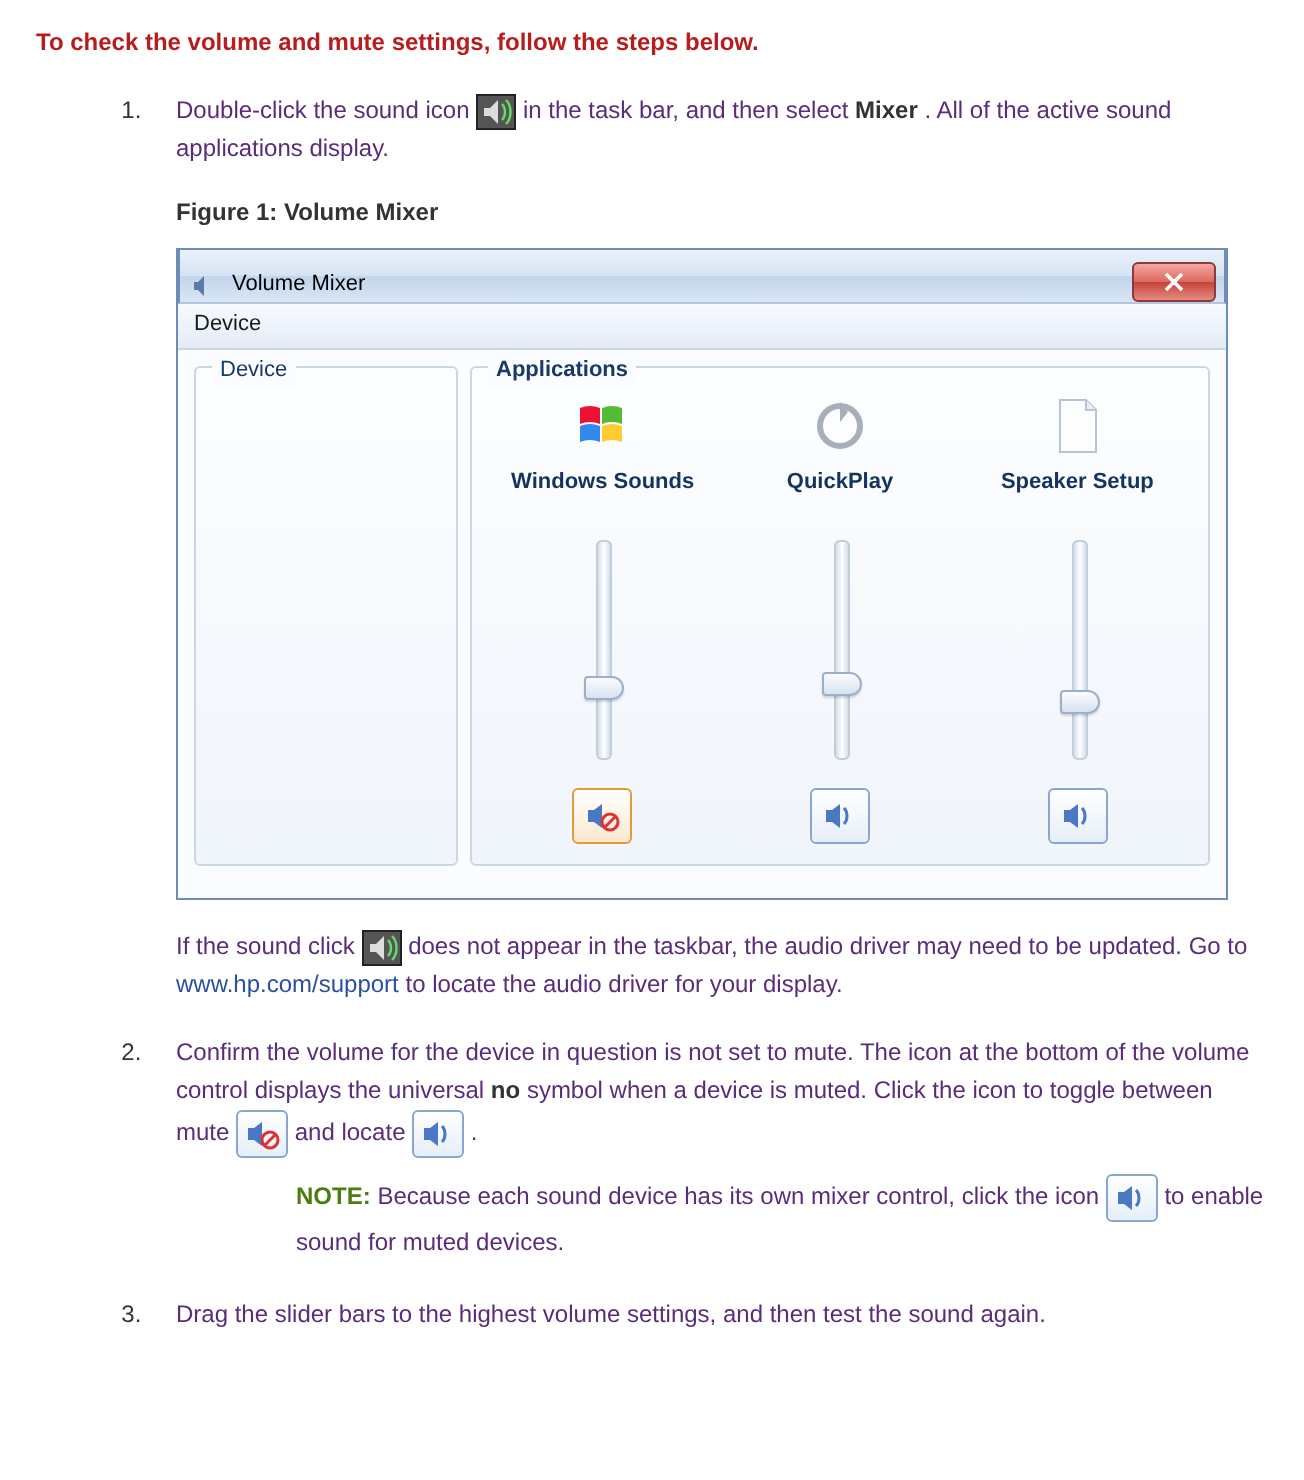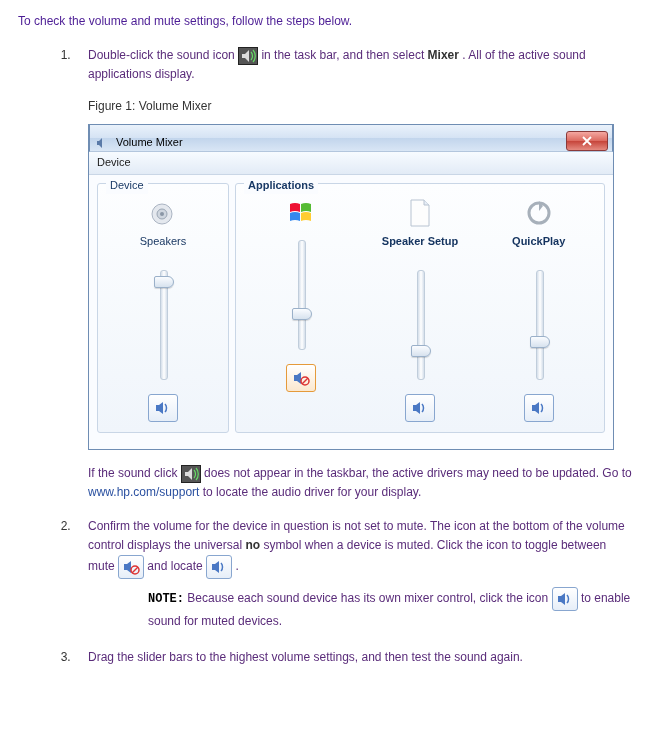--- a/index.html
+++ b/index.html
@@ -5,29 +5,29 @@
   body {
     margin: 0;
     padding: 14px 18px;
     font-family: Arial, Helvetica, sans-serif;
     font-size: 12px;
     color: #333;
     width: 652px;
     box-sizing: border-box;
     background: #fff;
   }
-  .intro { color: #4c1d95; margin-bottom: 18px; }
+  .intro { color: #b91c1c; margin-bottom: 18px; font-weight: bold; }
   ol.steps { margin: 0 0 0 56px; padding: 0; }
   ol.steps > li { color: #5a2c7a; margin-bottom: 16px; line-height: 1.55; padding-left: 14px; }
   ol.steps > li::marker { color: #333; }
   .bold { font-weight: bold; color: #333; }
-  .figure-label { font-weight: normal; color: #333; margin: 14px 0 8px 0; }
+  .figure-label { font-weight: bold; color: #333; margin: 14px 0 8px 0; }
   .link { color: #2a50a0; }
   .note-line { margin-left: 60px; margin-top:8px; line-height:1.8; color:#5a2c7a;}
-  .note-label { color: #000000; font-weight: bold; font-family: Liberation Mono, monospace; }
+  .note-label { color: #4d7c0f; font-weight: bold; }
   .inline-icon {
     display: inline-block;
     width: 18px; height: 16px;
     background: #555;
     vertical-align: middle;
     position: relative;
     border: 1px solid #222;
   }
   .inline-icon svg { width:100%; height:100%; }
   .inline-btn {
@@ -172,118 +172,99 @@
               <path d="M2 1l8 8M10 1l-8 8" stroke="#fff" stroke-width="1.8"></path>
             </svg>
       </div>
     </div>
     <div class="menubar">
       <span>Device</span>
     </div>
     <div class="body-area">
       <div class="panel panel-device">
         <div class="panel-title">Device</div>
-        <div class="col">
-          <div class="app-icon">
-            <svg width="30" height="30" viewBox="0 0 30 30">
-                  <ellipse cx="14" cy="16" rx="10" ry="10" fill="#e4e8ee" stroke="#aab4c2"></ellipse>
-                  <ellipse cx="14" cy="16" rx="5" ry="5" fill="#cfd6df" stroke="#9aa6b4"></ellipse>
-                  <circle cx="14" cy="16" r="2" fill="#8a96a6"></circle>
-                </svg>
-          </div>
-          <div class="app-label">Speakers</div>
-          <div class="slider-wrap">
-            <div class="slider-track"></div>
-                <div class="slider-thumb" style="top:5%"></div>
-          </div>
-          <div class="mute-btn">
-            <svg width="18" height="16" viewBox="0 0 18 16">
-                  <path d="M2 5h3l4-3v12l-4-3H2z" fill="#4a78c4"></path>
-                  <path d="M11 4c2 2 2 6 0 8" stroke="#4a78c4" stroke-width="1.5" fill="none"></path>
-                </svg>
-          </div>
-        </div>
       </div>
 
       <div class="panel panel-apps">
         <div class="panel-title">Applications</div>
 
         <div class="col">
           <div class="app-icon">
             <svg width="28" height="28" viewBox="0 0 28 28">
                   <path d="M3 5q5-2 10 0v8q-5-2-10 0z" fill="#e13"></path>
                   <path d="M14 5q5-2 10 0v8q-5-2-10 0z" fill="#5b3"></path>
                   <path d="M3 14q5-2 10 0v8q-5-2-10 0z" fill="#38e"></path>
                   <path d="M14 14q5-2 10 0v8q-5-2-10 0z" fill="#fc3"></path>
                 </svg>
           </div>
+          <div class="app-label">Windows Sounds</div>
           <div class="slider-wrap">
             <div class="slider-track"></div>
                 <div class="slider-thumb" style="top:62%"></div>
           </div>
           <div class="mute-btn" style="border-color:#e59a3a;background:linear-gradient(#fff,#fbe8cf);">
             <svg width="18" height="16" viewBox="0 0 18 16">
                   <path d="M2 5h3l4-3v12l-4-3H2z" fill="#4a78c4"></path>
                   <circle cx="13" cy="11" r="4" fill="none" stroke="#d33" stroke-width="1.5"></circle>
                   <line x1="10" y1="14" x2="16" y2="8" stroke="#d33" stroke-width="1.5"></line>
                 </svg>
           </div>
         </div>
 
         <div class="col">
           <div class="app-icon">
+            <svg width="28" height="28" viewBox="0 0 28 28">
+                  <circle cx="14" cy="14" r="10" fill="none" stroke="#a7b0ba" stroke-width="3"></circle>
+                  <path d="M14 2l4 5-4 5z" fill="#a7b0ba"></path>
+                </svg>
+          </div>
+          <div class="app-label">QuickPlay</div>
+          <div class="slider-wrap">
+            <div class="slider-track"></div>
+                <div class="slider-thumb" style="top:60%"></div>
+          </div>
+          <div class="mute-btn">
+            <svg width="18" height="16" viewBox="0 0 18 16">
+                  <path d="M2 5h3l4-3v12l-4-3H2z" fill="#4a78c4"></path>
+                  <path d="M11 4c2 2 2 6 0 8" stroke="#4a78c4" stroke-width="1.5" fill="none"></path>
+                </svg>
+          </div>
+        </div>
+
+        <div class="col">
+          <div class="app-icon">
             <svg width="24" height="30" viewBox="0 0 24 30">
                   <path d="M3 2h13l5 5v21H3z" fill="#fdfdfd" stroke="#b8c3d1"></path>
                   <path d="M16 2v5h5" fill="#e6edf6" stroke="#b8c3d1"></path>
                 </svg>
           </div>
           <div class="app-label">Speaker Setup</div>
           <div class="slider-wrap">
             <div class="slider-track"></div>
                 <div class="slider-thumb" style="top:68%"></div>
-          </div>
-          <div class="mute-btn">
-            <svg width="18" height="16" viewBox="0 0 18 16">
-                  <path d="M2 5h3l4-3v12l-4-3H2z" fill="#4a78c4"></path>
-                  <path d="M11 4c2 2 2 6 0 8" stroke="#4a78c4" stroke-width="1.5" fill="none"></path>
-                </svg>
-          </div>
-        </div>
-
-        <div class="col">
-          <div class="app-icon">
-            <svg width="28" height="28" viewBox="0 0 28 28">
-                  <circle cx="14" cy="14" r="10" fill="none" stroke="#a7b0ba" stroke-width="3"></circle>
-                  <path d="M14 2l4 5-4 5z" fill="#a7b0ba"></path>
-                </svg>
-          </div>
-          <div class="app-label">QuickPlay</div>
-          <div class="slider-wrap">
-            <div class="slider-track"></div>
-                <div class="slider-thumb" style="top:60%"></div>
           </div>
           <div class="mute-btn">
             <svg width="18" height="16" viewBox="0 0 18 16">
                   <path d="M2 5h3l4-3v12l-4-3H2z" fill="#4a78c4"></path>
                   <path d="M11 4c2 2 2 6 0 8" stroke="#4a78c4" stroke-width="1.5" fill="none"></path>
                 </svg>
           </div>
         </div>
       </div>
     </div>
   </div>
 
   <span>If the sound click </span>
   <span class="inline-icon">
     <svg viewBox="0 0 18 16">
           <path d="M3 6h3l4-4v12l-4-4H3z" fill="#ddd"></path>
           <path d="M12 4c2 2 2 6 0 8M14 2c3 3 3 9 0 12" stroke="#6d6" stroke-width="1.2" fill="none"></path>
         </svg>
   </span>
-  <span> does not appear in the taskbar, the active drivers may need to be updated. Go to </span>
+  <span> does not appear in the taskbar, the audio driver may need to be updated. Go to </span>
   <span class="link">www.hp.com/support</span>
   <span> to locate the audio driver for your display.</span>
 </li>
 
 <li>
   <span>Confirm the volume for the device in question is not set to mute. The icon at the bottom of the volume control displays the universal </span>
   <span class="bold">no</span>
   <span> symbol when a device is muted. Click the icon to toggle between mute </span>
   <span class="inline-btn">
     <svg width="18" height="16" viewBox="0 0 18 16">

